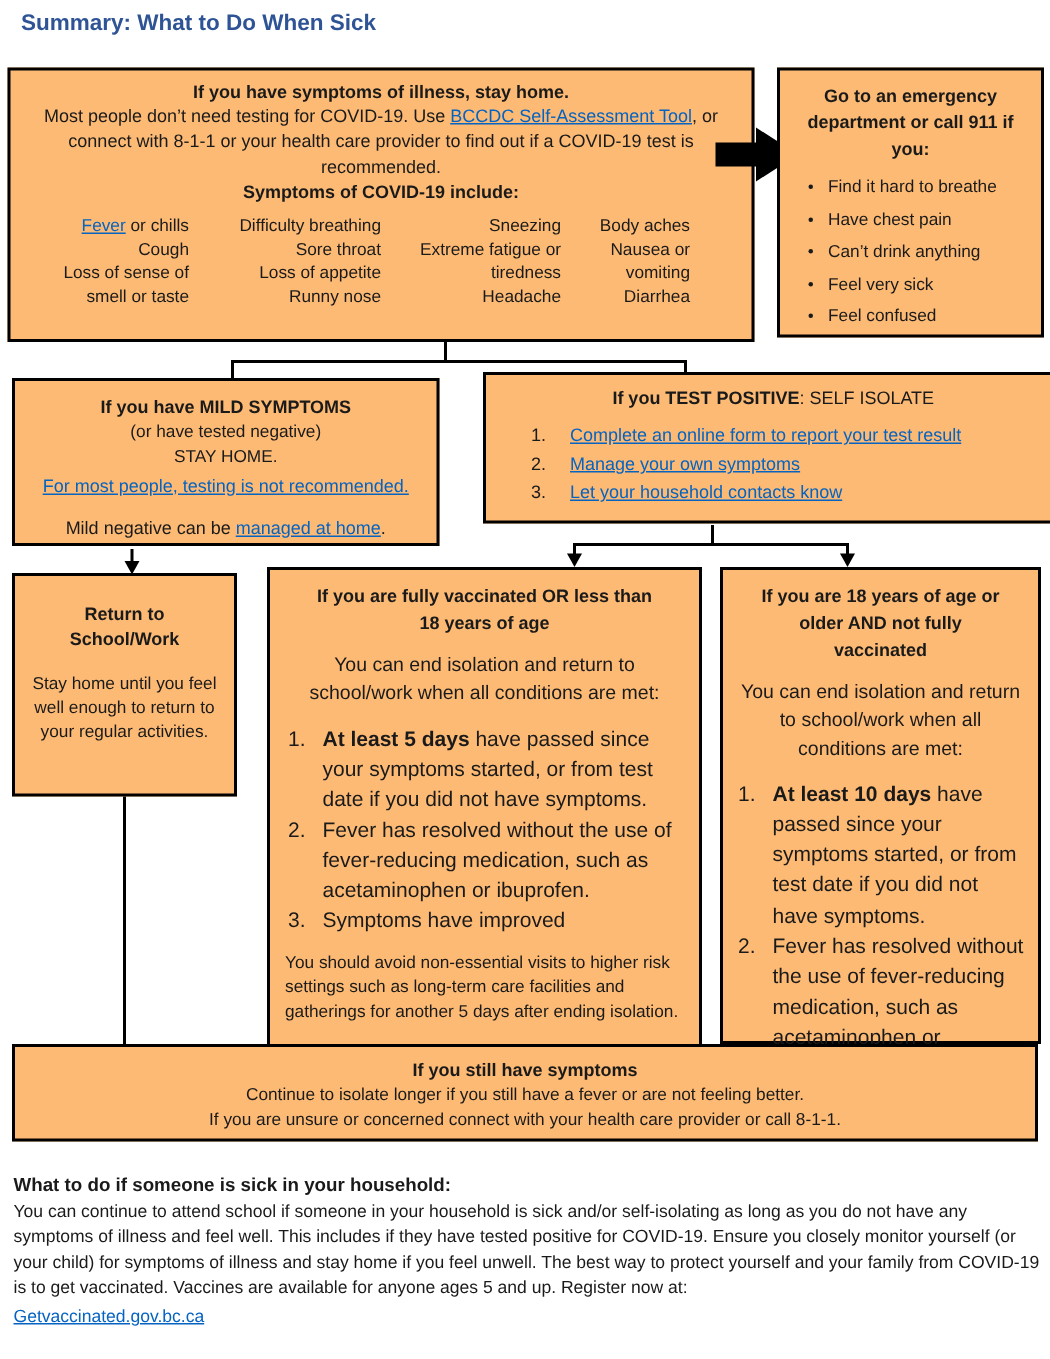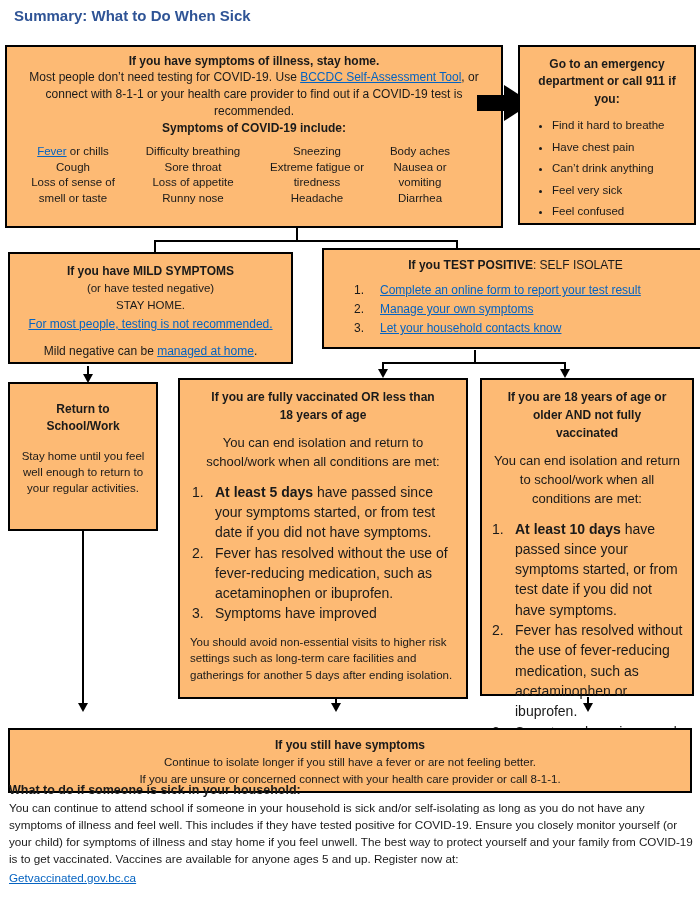--- a/index.html
+++ b/index.html
@@ -15,21 +15,21 @@
   .line{position:absolute;background:#000;}
   .ah{position:absolute;width:0;height:0;border-left:5px solid transparent;
       border-right:5px solid transparent;border-top:9px solid #000;}
   .lnk{color:var(--link-color,#0563C1);text-decoration:underline;cursor:pointer;}
   .bx-heading{font-weight:bold;font-size:12px;text-align:center;}
 
   
   .main-box{left:5px;top:45px;width:498px;height:183px;padding:7px 8px 0 8px;}
   .main-box .bx-para{font-size:12px;text-align:center;line-height:1.4;margin:1px 14px 2px 14px;}
   .sym-grid{display:grid;grid-template-columns:112px 128px 120px 1fr;
-            padding-left:5px;margin-top:9px;font-size:11.5px;line-height:1.35;text-align:center;}
+            padding-left:5px;margin-top:9px;font-size:11.5px;line-height:1.35;text-align:right;}
   .sym-col{padding-right:6px;}
   .c4{max-width:80px;}
 
   
   .er-box{left:518px;top:45px;width:178px;height:180px;padding:9px 8px 0 8px;}
   .er-box .bx-heading{line-height:1.45;}
   .er-list{margin:10px 0 0 0;padding-left:24px;font-size:11.5px;line-height:1.35;}
   .er-list li{margin-bottom:6px;}
 
   
@@ -61,21 +61,21 @@
   .cond-heading{font-weight:bold;font-size:12px;text-align:center;line-height:1.5;padding:0 14px;}
   .unvax-box .cond-heading{padding:0 12px;}
   .cond-intro{font-size:13px;text-align:center;line-height:1.45;margin-top:10px;padding:0 4px;}
   .cond-list{margin:10px 0 0 2px;font-size:14px;line-height:1.45;counter-reset:n;}
   .cond-list .li{counter-increment:n;position:relative;padding-left:23px;}
   .cond-list .li::before{content:counter(n) ".";position:absolute;left:0;}
   .cond-footer{margin-top:10px;font-size:11.5px;line-height:1.45;}
   .b{font-weight:bold;}
 
   
-  .still-box{left:8px;top:728px;width:684px;height:65px;padding:6px 10px 0 10px;
+  .still-box{left:8px;top:696px;width:684px;height:65px;padding:6px 10px 0 10px;
              text-align:center;font-size:11.5px;line-height:1.5;}
 
   
   .household{position:absolute;left:9px;top:783px;width:686px;}
   .hh-heading{font-weight:bold;font-size:12.5px;margin-bottom:3px;}
   .hh-body{font-size:11.7px;line-height:1.45;}
   .hh-link{display:inline-block;margin-top:2px;font-size:11.7px;}
 </style>
 </head>
 <body>

